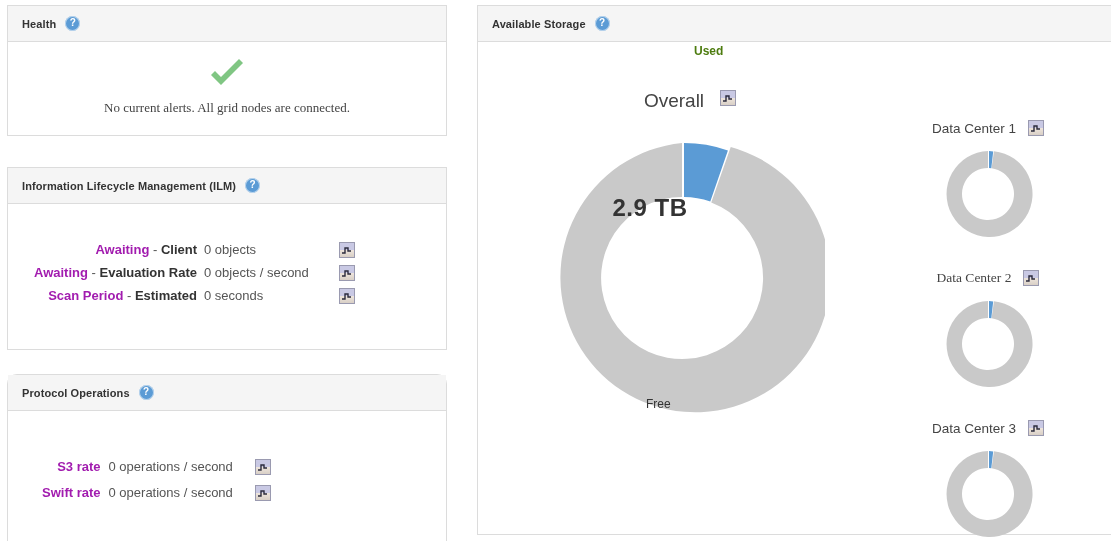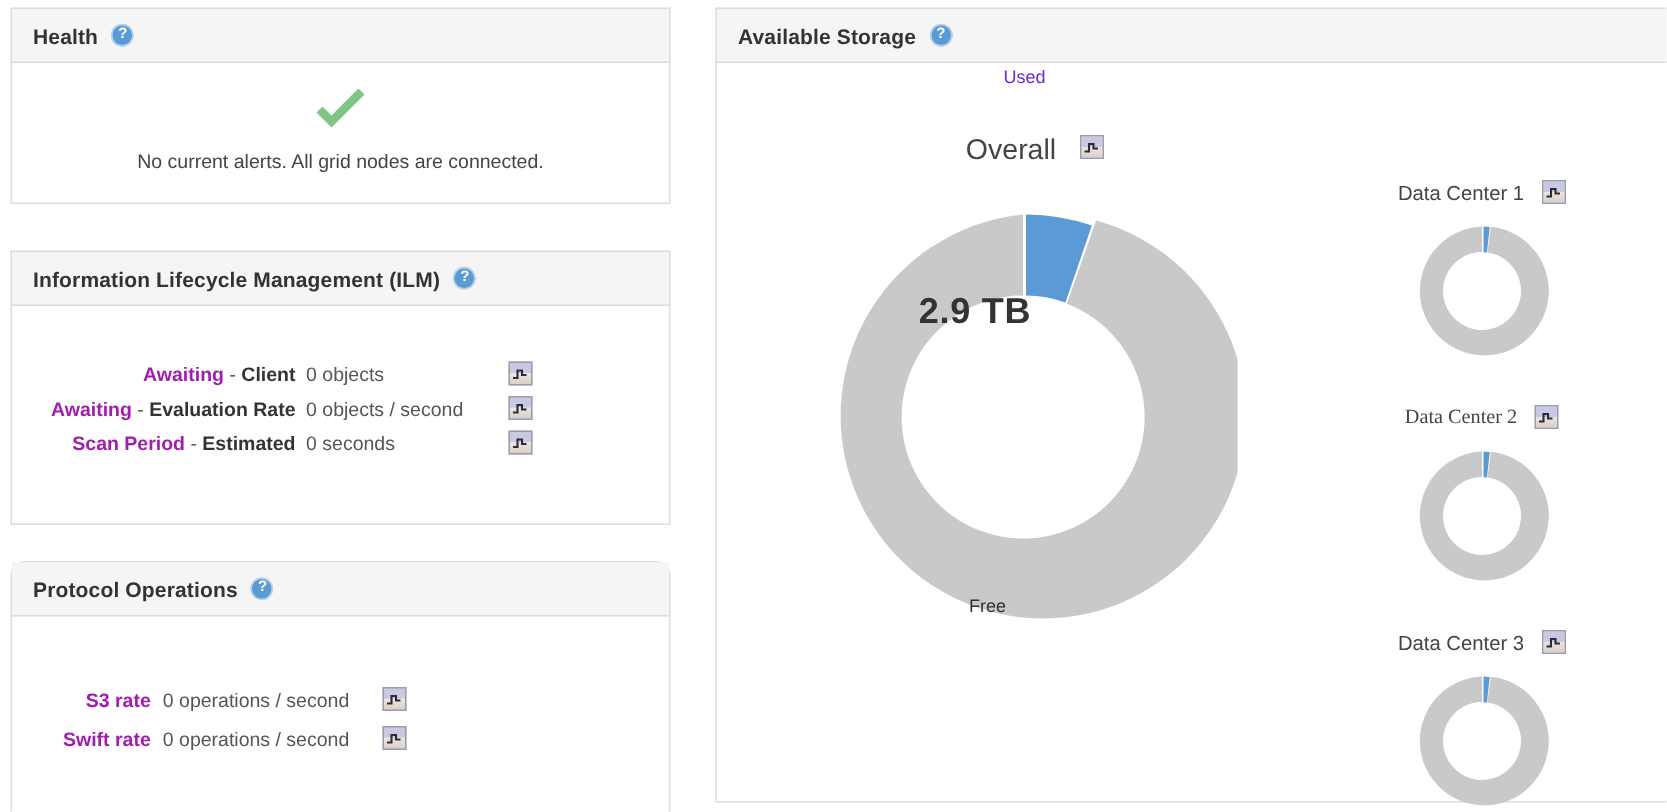--- a/index.html
+++ b/index.html
@@ -26,21 +26,21 @@
   .panel-header {
     height: 36px;
     background: #f5f5f5;
     border-bottom: 1px solid #dcdcdc;
     display: flex;
     align-items: center;
     padding: 0 0 0 14px;
     box-sizing: border-box;
   }
   .panel-title {
-    font-size: 14px;
+    font-size: 11px;
     font-weight: bold;
     color: #333333;
     letter-spacing: 0.1px;
   }
   .panel-body {
     position: relative;
     box-sizing: border-box;
   }
 
   
@@ -81,20 +81,21 @@
 
   
   #health-panel { left: 7px; top: 5px; width: 440px; height: 131px; }
   #health-panel .panel-body {
     height: 94px;
     display: flex;
     flex-direction: column;
     align-items: center;
     justify-content: flex-start;
     padding-top: 17px;
+    font-family: Liberation Serif, serif;
   }
   .check-mark { width: 38px; height: 30px; display: block; }
   .health-text {
     font-size: 13px;
     color: #444444;
     margin-top: 11px;
   }
 
   
   #ilm-panel { left: 7px; top: 167px; width: 440px; height: 183px; }
@@ -142,23 +143,23 @@
   .overall-title { font-size: 19px; color: #444444; }
   .overall-head .chart-icon { margin-left: 16px; }
 
   .donut-wrap { position: absolute; }
   .donut-wrap svg { display: block; }
 
   #overall-donut { left: 61px; top: 93px; }
   .used-label {
     position: absolute;
     font-size: 12px;
-    font-weight: normal;
-    color: #6d28d9;
-    left: 191px;
+    font-weight: bold;
+    color: #4d7c0f;
+    left: 216px;
     top: 2px;
   }
   .free-label {
     position: absolute;
     font-size: 12px;
     color: #333333;
     left: 168px;
     top: 355px;
   }
   .donut-center-text {

